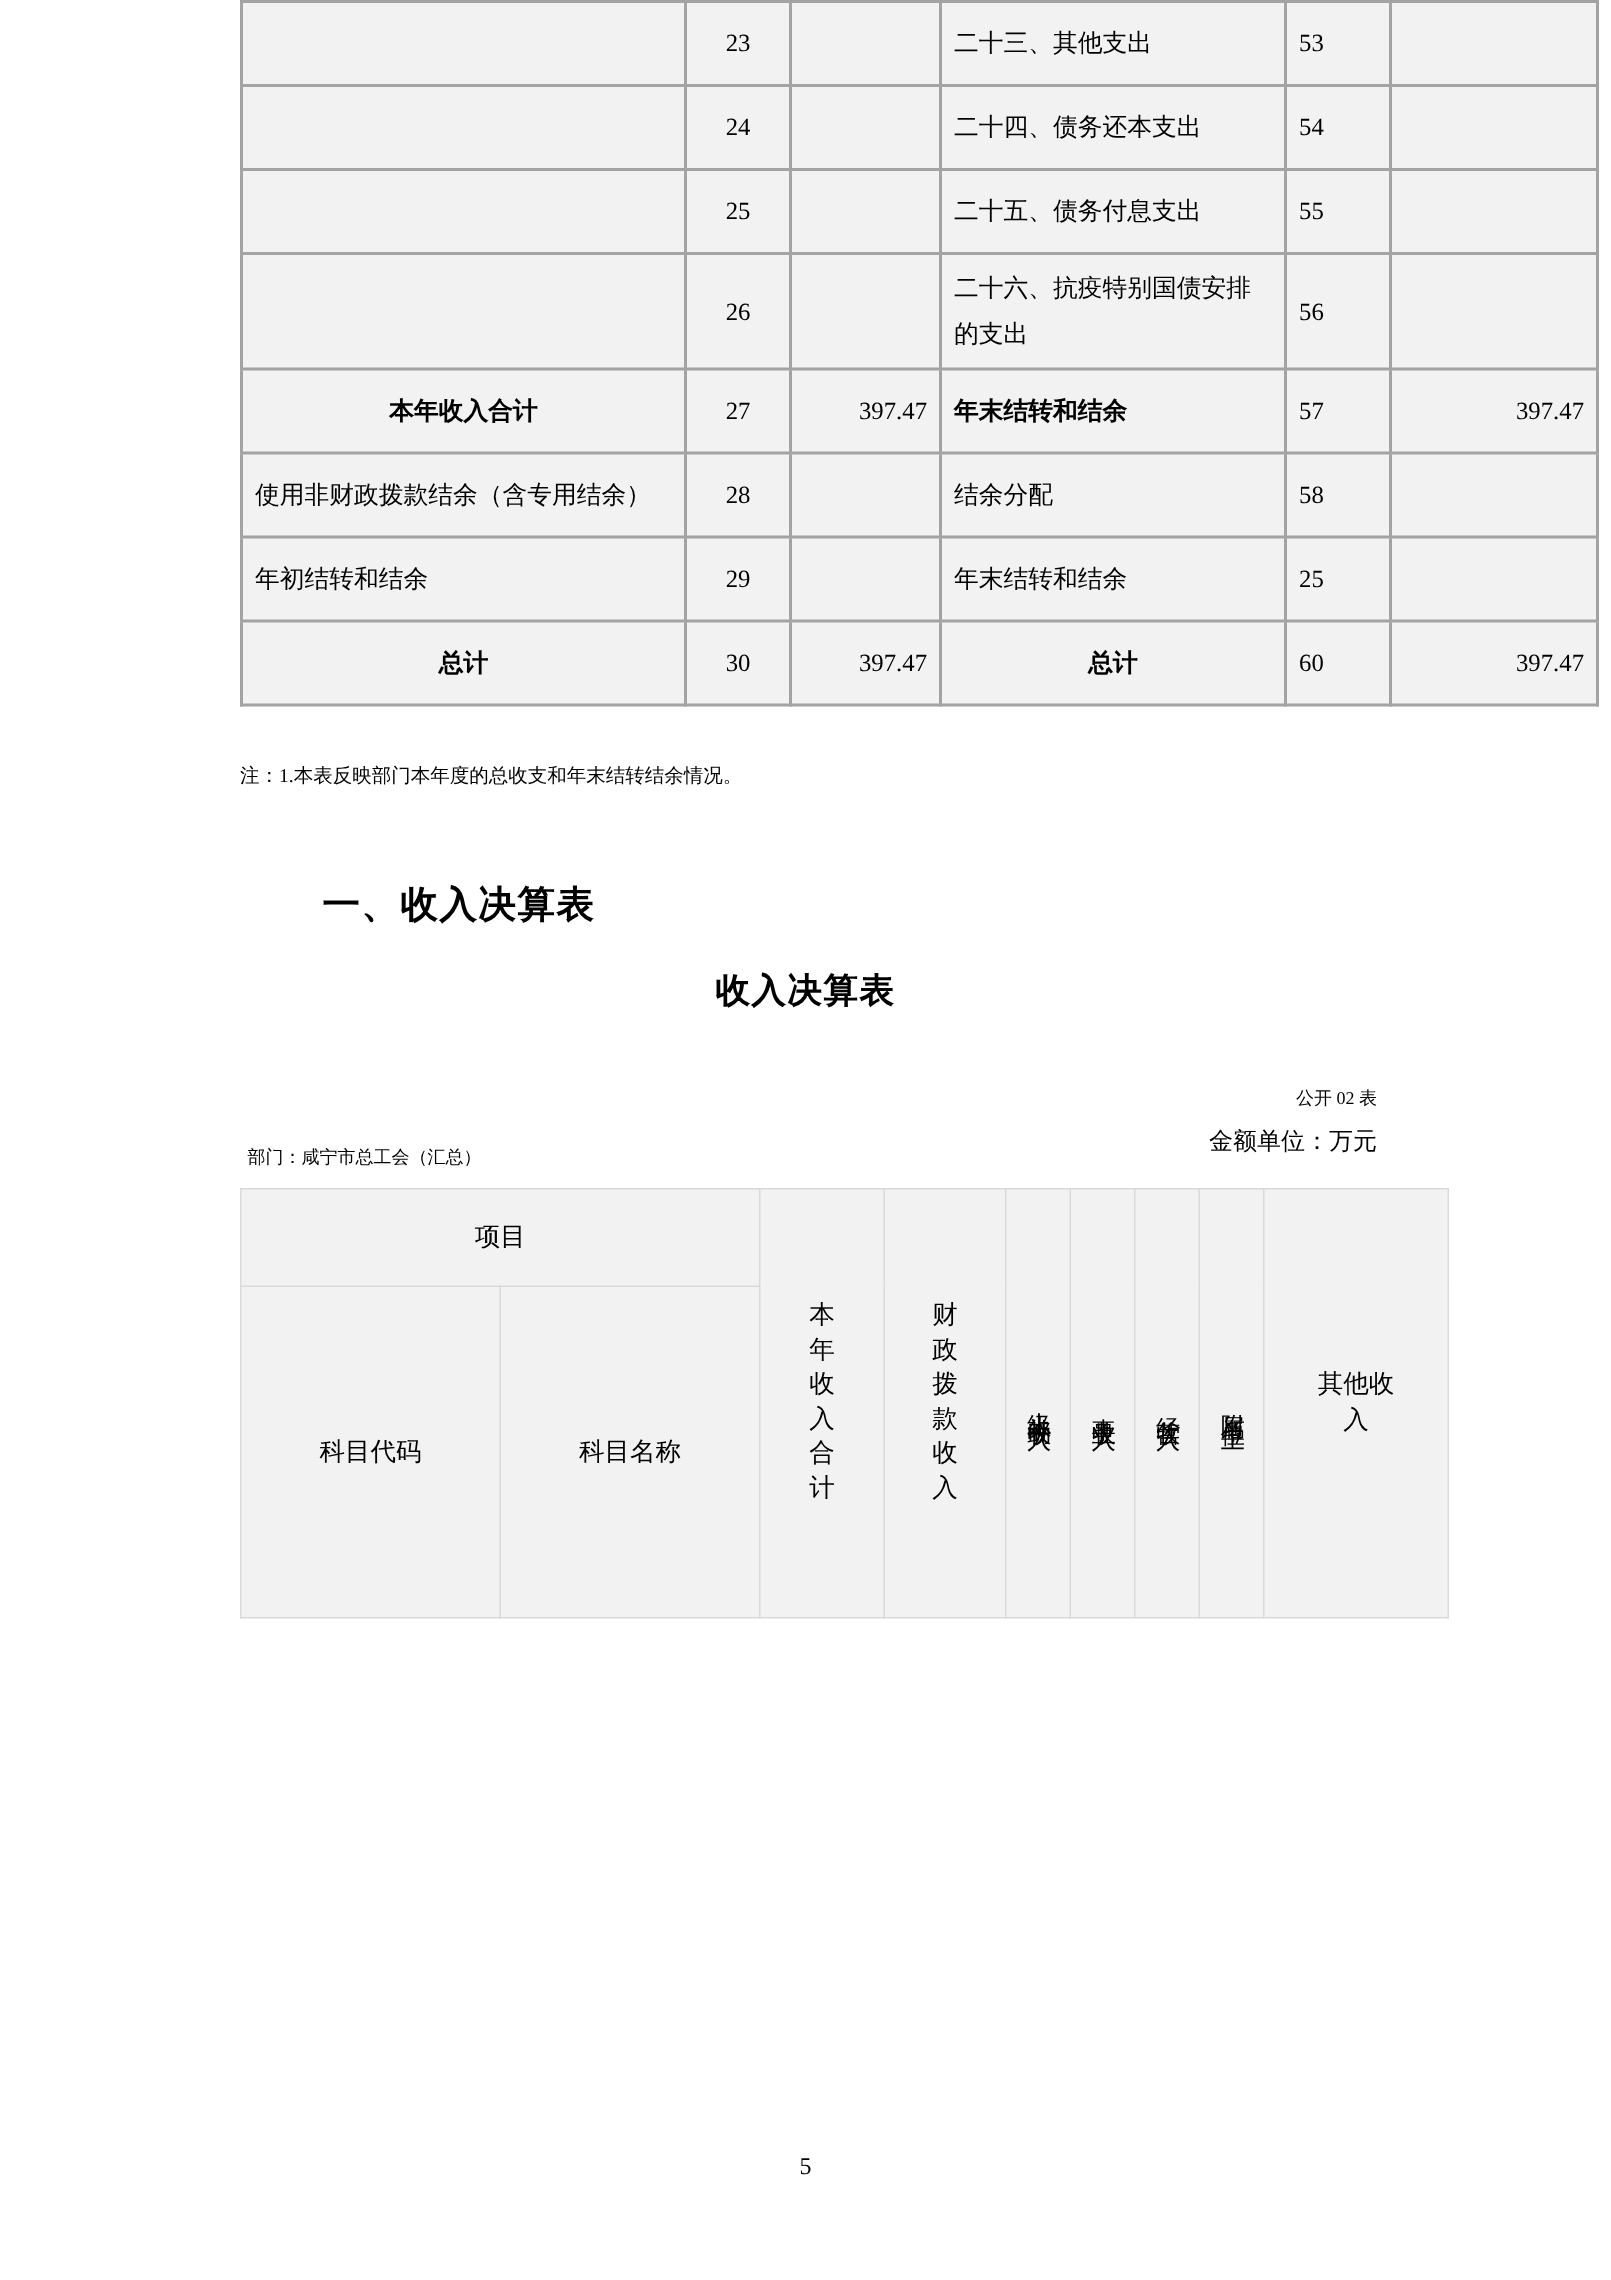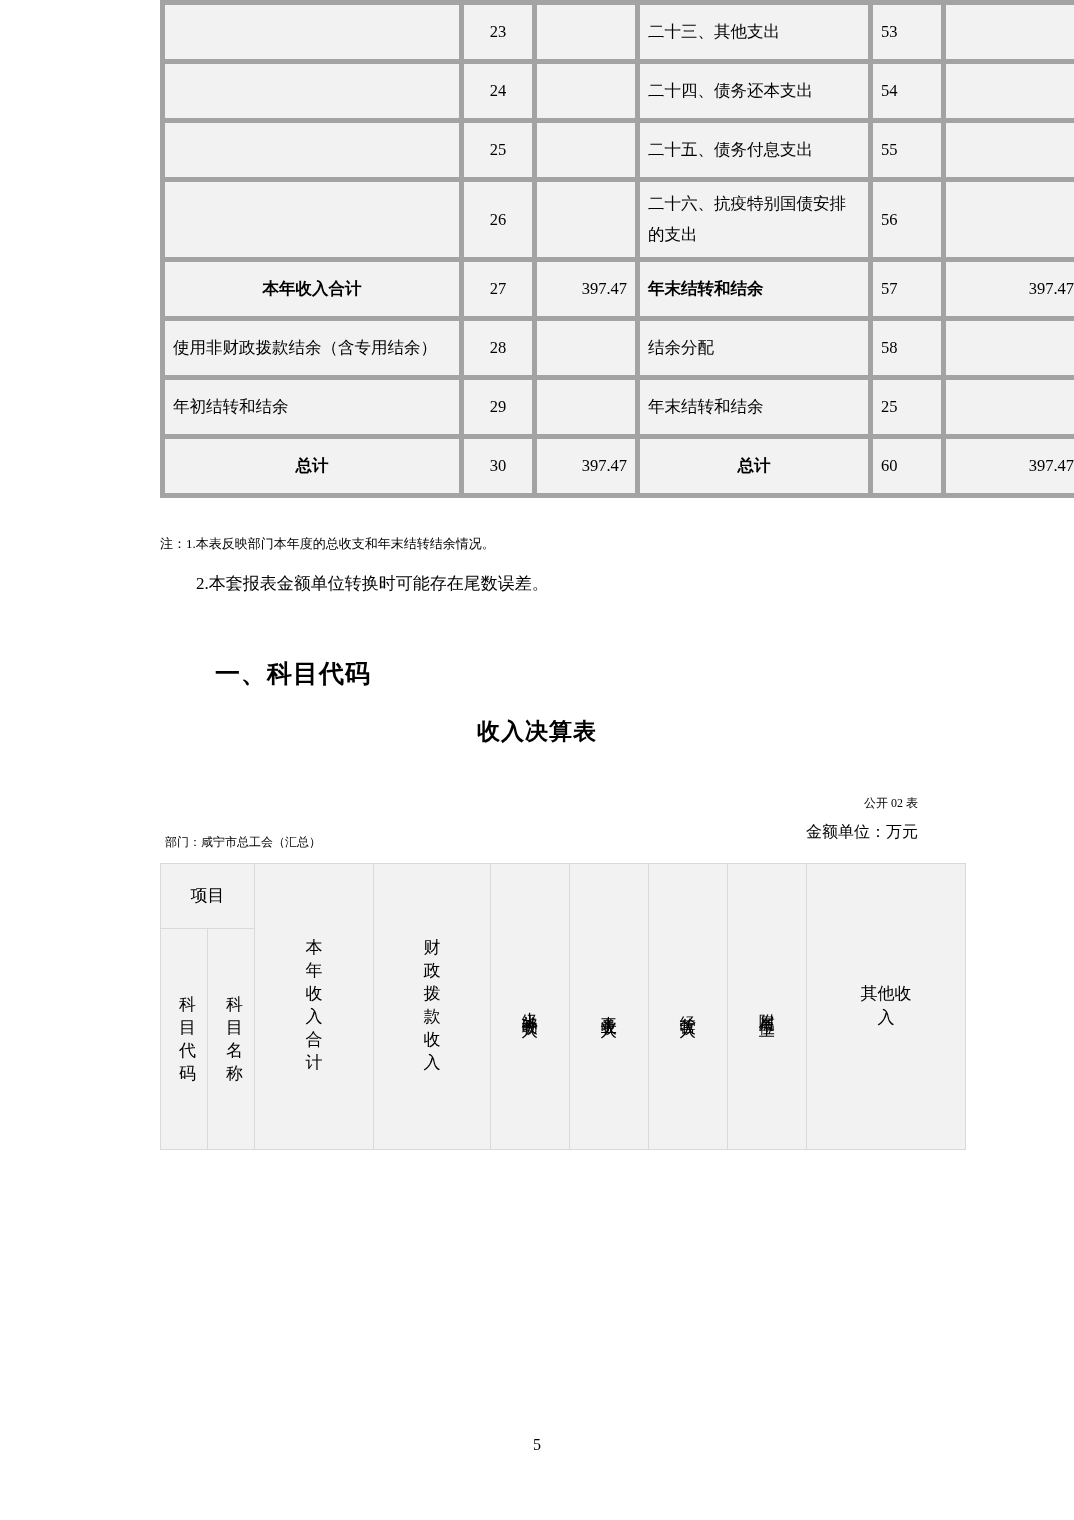--- a/index.html
+++ b/index.html
@@ -23,21 +23,21 @@
   }
 
   
   table.budget {
     border-collapse: collapse;
     width: 806px;
     margin: 0 0 0 160px;
     table-layout: fixed;
   }
   table.budget td {
-    border: 5px solid #a3a3a3;
+    border: 2px solid #a3a3a3;
     background: #f2f2f2;
     font-size: 16.5px;
     padding: 6px 8px;
     height: 42px;
     vertical-align: middle;
     line-height: 1.9;
   }
   .c-label   { width: 278px; text-align: left;   padding-left: 14px; }
   .c-num     { width: 52px;  text-align: center; }
   .c-amt     { width: 82px;  text-align: right;  padding-right: 12px; }
@@ -96,21 +96,21 @@
     border-collapse: collapse;
     width: 806px;
     margin: 12px 0 0 160px;
     table-layout: fixed;
   }
   table.income td, table.income th {
     border: 1px solid #d9d9d9;
     background: #f2f2f2;
     font-size: 17px;
     font-weight: normal;
-    padding: 4px 18px;
+    padding: 4px 0;
     vertical-align: middle;
     text-align: center;
   }
   .hdr-proj { height: 56px; font-size: 18px; }
   .vert {
     writing-mode: vertical-rl;
     text-orientation: upright;
     letter-spacing: 2px;
     margin: 0 auto;
     line-height: 1.1;
@@ -209,23 +209,22 @@
         <td class="c-num">30</td>
         <td class="c-amt">397.47</td>
         <td class="c-label2 bold ctr">总计</td>
         <td class="c-num2">60</td>
         <td class="c-amt2">397.47</td>
       </tr>
     </tbody>
   </table>
 
   <div class="note">注：1.本表反映部门本年度的总收支和年末结转结余情况。</div>
-  <div class="note2">2.本套报表金额单位转换时可能存在尾数误差。</div>
-
-  <div class="sec-heading">一、科目代码</div>
+
+  <div class="sec-heading">一、收入决算表</div>
   <div class="table-title">收入决算表</div>
 
   <div class="meta-right">公开 02 表</div>
   <div class="meta-right2">金额单位：万元</div>
   <div class="meta-left">部门：咸宁市总工会（汇总）</div>
 
   <table class="income">
     <tbody>
       <tr>
         <td class="hdr-proj" colspan="2">项目</td>

